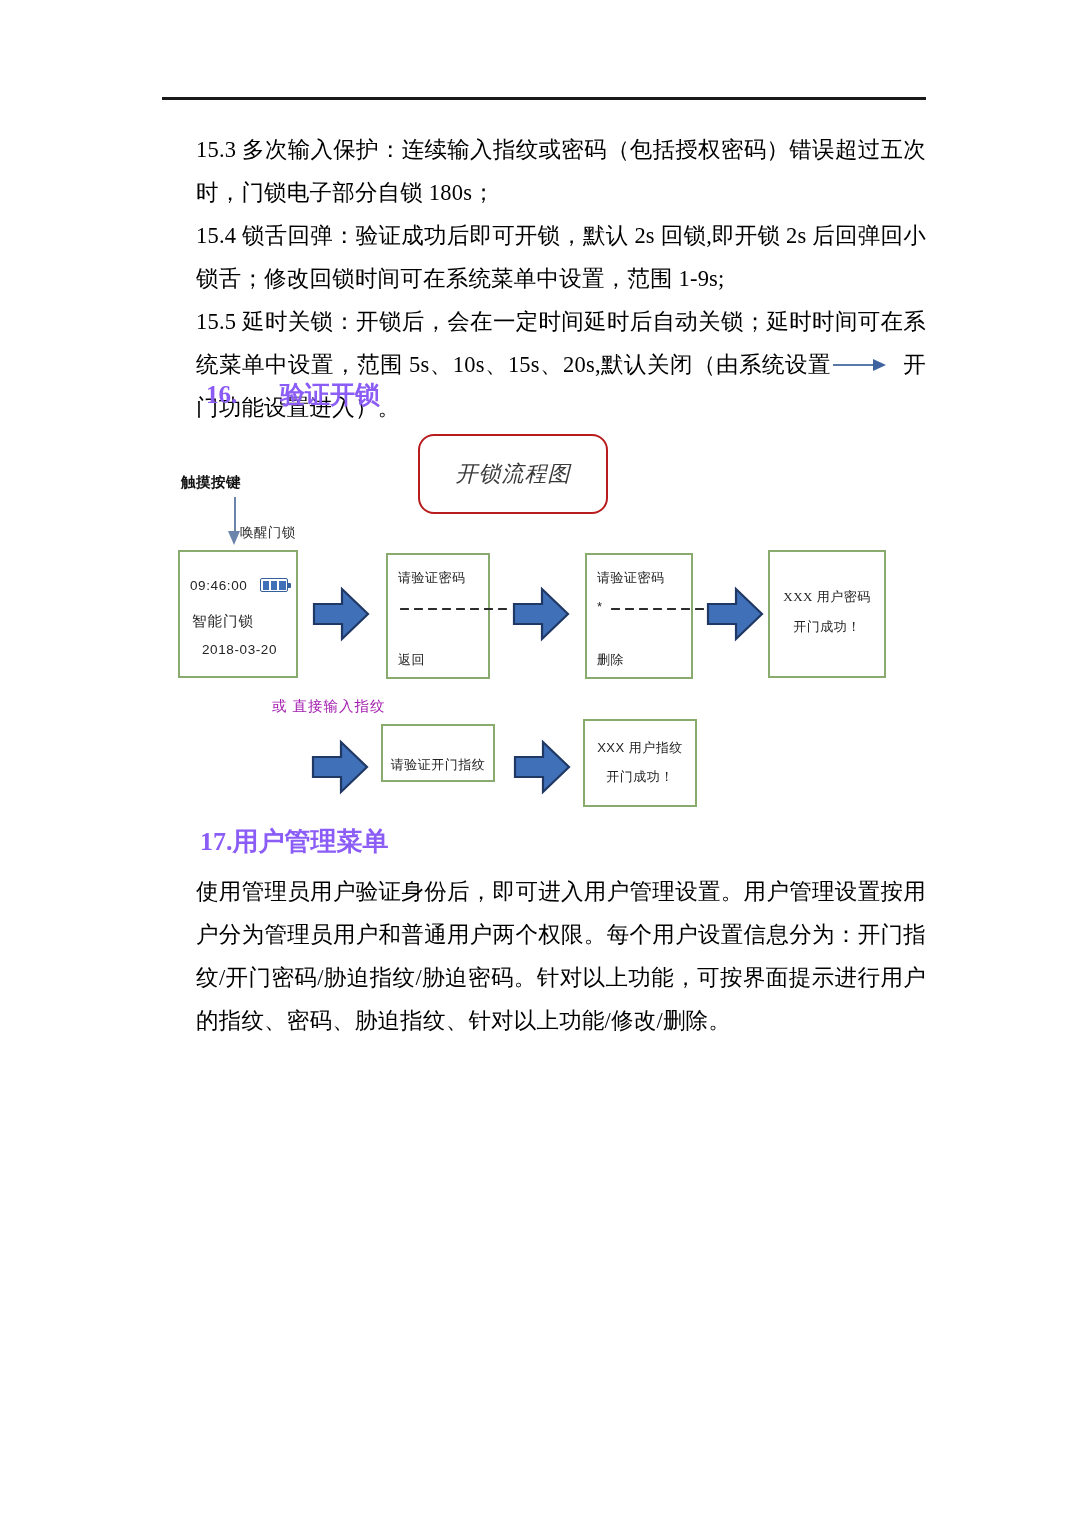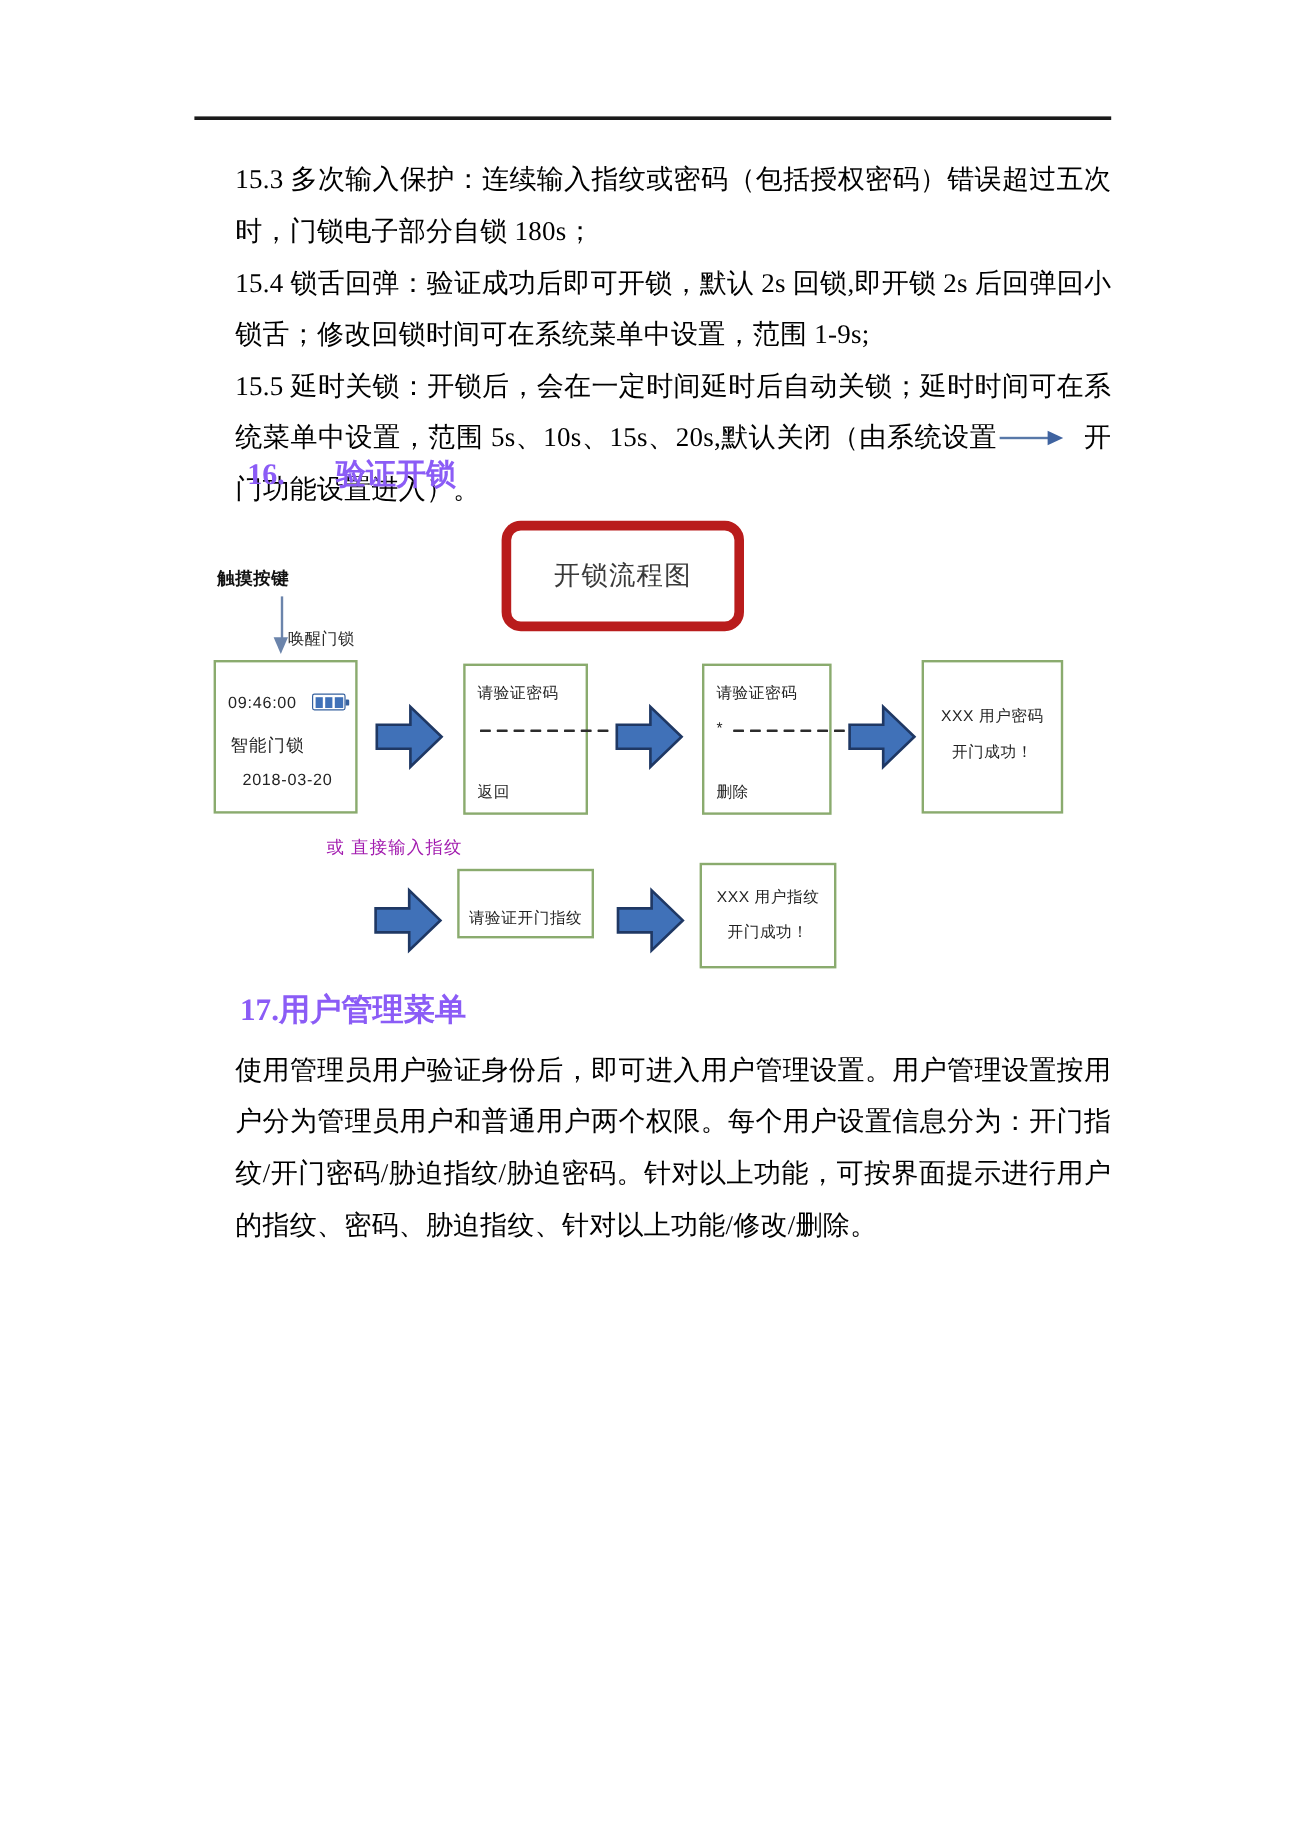--- a/index.html
+++ b/index.html
@@ -95,26 +95,27 @@
     pointer-events: none;
   }
   .flow > * { pointer-events: auto; }
 
   .title-pill {
     position: absolute;
     left: 418px;
     top: 434px;
     width: 186px;
     height: 76px;
-    border: 8px solid #b91c1c;
+    border: 2px solid #b91c1c;
     border-radius: 16px;
     background: #ffffff;
     display: flex;
     align-items: center;
     justify-content: center;
+    font-style: italic;
   }
   .title-pill span {
     font-size: 22px;
     color: #3a3a3a;
     font-family: "Liberation Sans", "DejaVu Sans", sans-serif;
     letter-spacing: 1px;
   }
 
   .label-touch {
     position: absolute;
@@ -237,21 +238,21 @@
     width: 9px;
     height: 2.4px;
     background: #2c2c2c;
     border-radius: 0.5px;
   }
   #box-pwd1 .dashes { left: 12px; top: 53px; }
   #box-pwd2 .dashes { left: 24px; top: 53px; }
 
   
   #box-ok1 { left: 768px; top: 550px; width: 118px; height: 128px; }
-  #box-ok1 .t1 { left: 50%; top: 36px; transform: translateX(-50%); font-size: 13px; letter-spacing: 0.5px; }
+  #box-ok1 .t1 { left: 50%; top: 36px; transform: translateX(-50%); font-size: 13px; letter-spacing: 0.5px; font-family: Liberation Serif, serif; }
   #box-ok1 .t2 { left: 50%; top: 66px; transform: translateX(-50%); font-size: 13px; letter-spacing: 0.5px; }
 
   
   #box-fp { left: 381px; top: 724px; width: 114px; height: 58px; }
   #box-fp .t1 { left: 50%; top: 30px; transform: translateX(-50%); font-size: 13px; letter-spacing: 0.5px; }
 
   #box-ok2 { left: 583px; top: 719px; width: 114px; height: 88px; }
   #box-ok2 .t1 { left: 50%; top: 18px; transform: translateX(-50%); font-size: 13px; letter-spacing: 0.5px; }
   #box-ok2 .t2 { left: 50%; top: 47px; transform: translateX(-50%); font-size: 13px; letter-spacing: 0.5px; }
 

